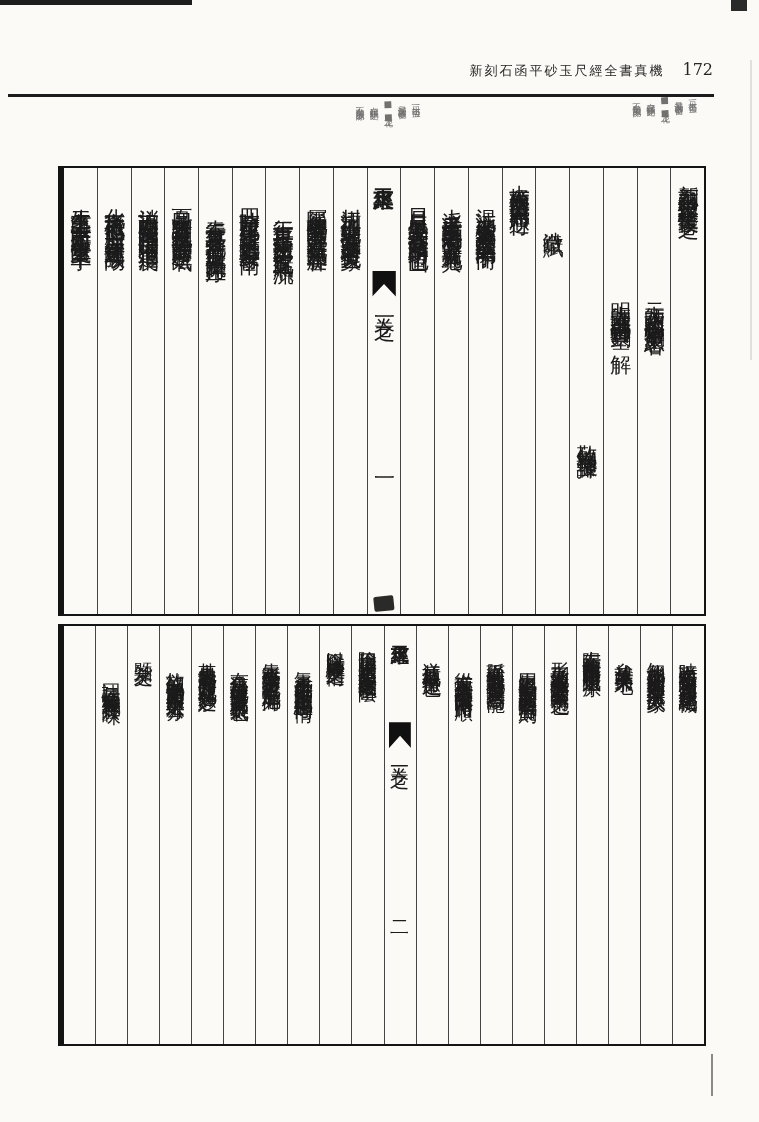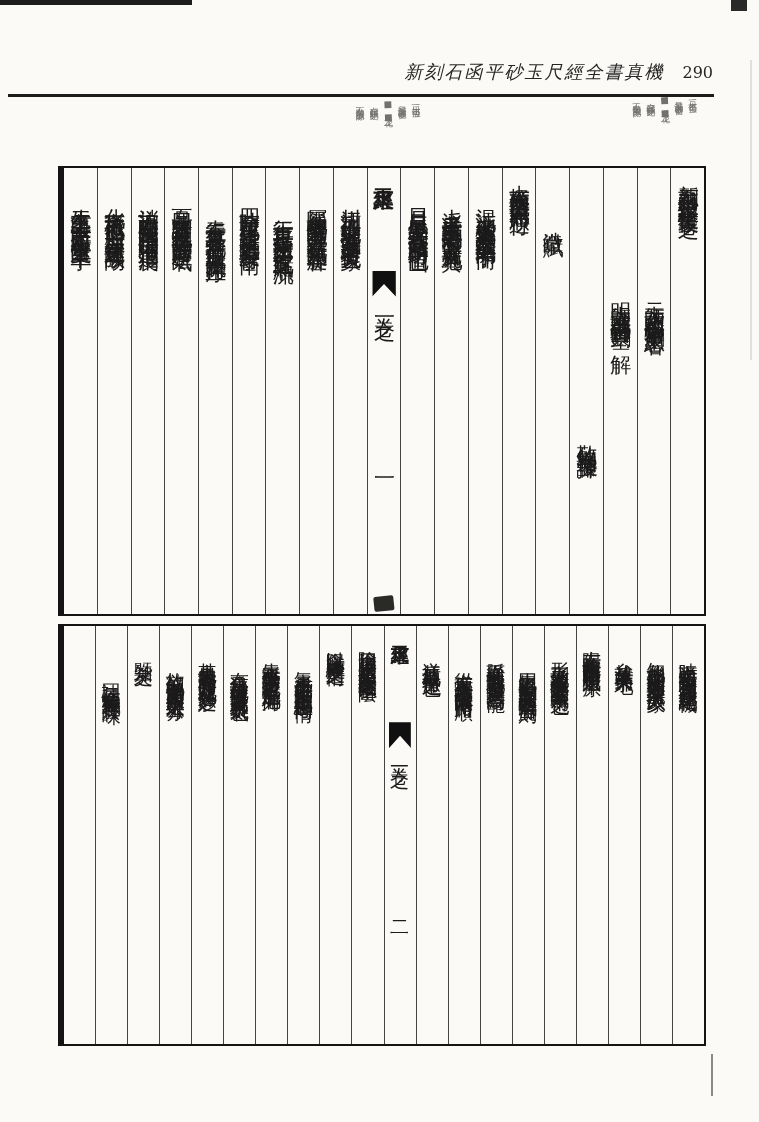--- a/index.html
+++ b/index.html
@@ -19,21 +19,21 @@
   .scan-top-right{position:absolute;top:0;left:731px;width:16px;height:11px;background:#2a2a2a;}
   .scan-right-edge{position:absolute;top:60px;right:7px;width:2px;height:300px;background:rgba(0,0,0,0.10);}
   .scan-bottom-right{position:absolute;top:1054px;left:711px;width:2px;height:42px;background:rgba(0,0,0,0.45);}
 
   
   .running-head{
     position:absolute;top:60px;right:46px;
     display:flex;align-items:baseline;gap:18px;
     color:#262626;
   }
-  .running-head .title{font-size:18px;letter-spacing:2px;font-style:italic;}
+  .running-head .title{font-size:13px;letter-spacing:2px;}
   .running-head .folio{font-size:16px;font-family:"DejaVu Serif","Liberation Serif",serif;}
   .head-rule{position:absolute;top:94px;left:8px;width:706px;height:2.5px;background:#1c1c1c;}
 
   
   .marg{position:absolute;display:flex;flex-direction:row-reverse;gap:5px;opacity:.8;}
   .marg-a{left:356px;top:99px;height:70px;transform:rotate(-2deg);}
   .marg-b{left:633px;top:95px;height:68px;transform:rotate(-3deg);}
   .m-col{
     writing-mode:vertical-rl;text-orientation:upright;
     font-size:9px;line-height:1;letter-spacing:1px;color:#4f4f4f;overflow:hidden;
@@ -84,21 +84,21 @@
 
 <div class="sheet">
 
   <div class="scan-top-left"></div>
   <div class="scan-top-right"></div>
   <div class="scan-right-edge"></div>
   <div class="scan-bottom-right"></div>
 
   <div class="running-head">
     <span class="title">新刻石函平砂玉尺經全書真機</span>
-    <span class="folio">290</span>
+    <span class="folio">172</span>
   </div>
   <div class="head-rule"></div>
 
   <div class="marg marg-a">
       <span class="m-col">只生一盃可</span>
       <span class="m-col">是漏天破窗</span>
       <span class="m-col">■上花■</span>
       <span class="m-col">左錦絨觗之</span>
       <span class="m-col">不辭美故謝</span>
     </div>

